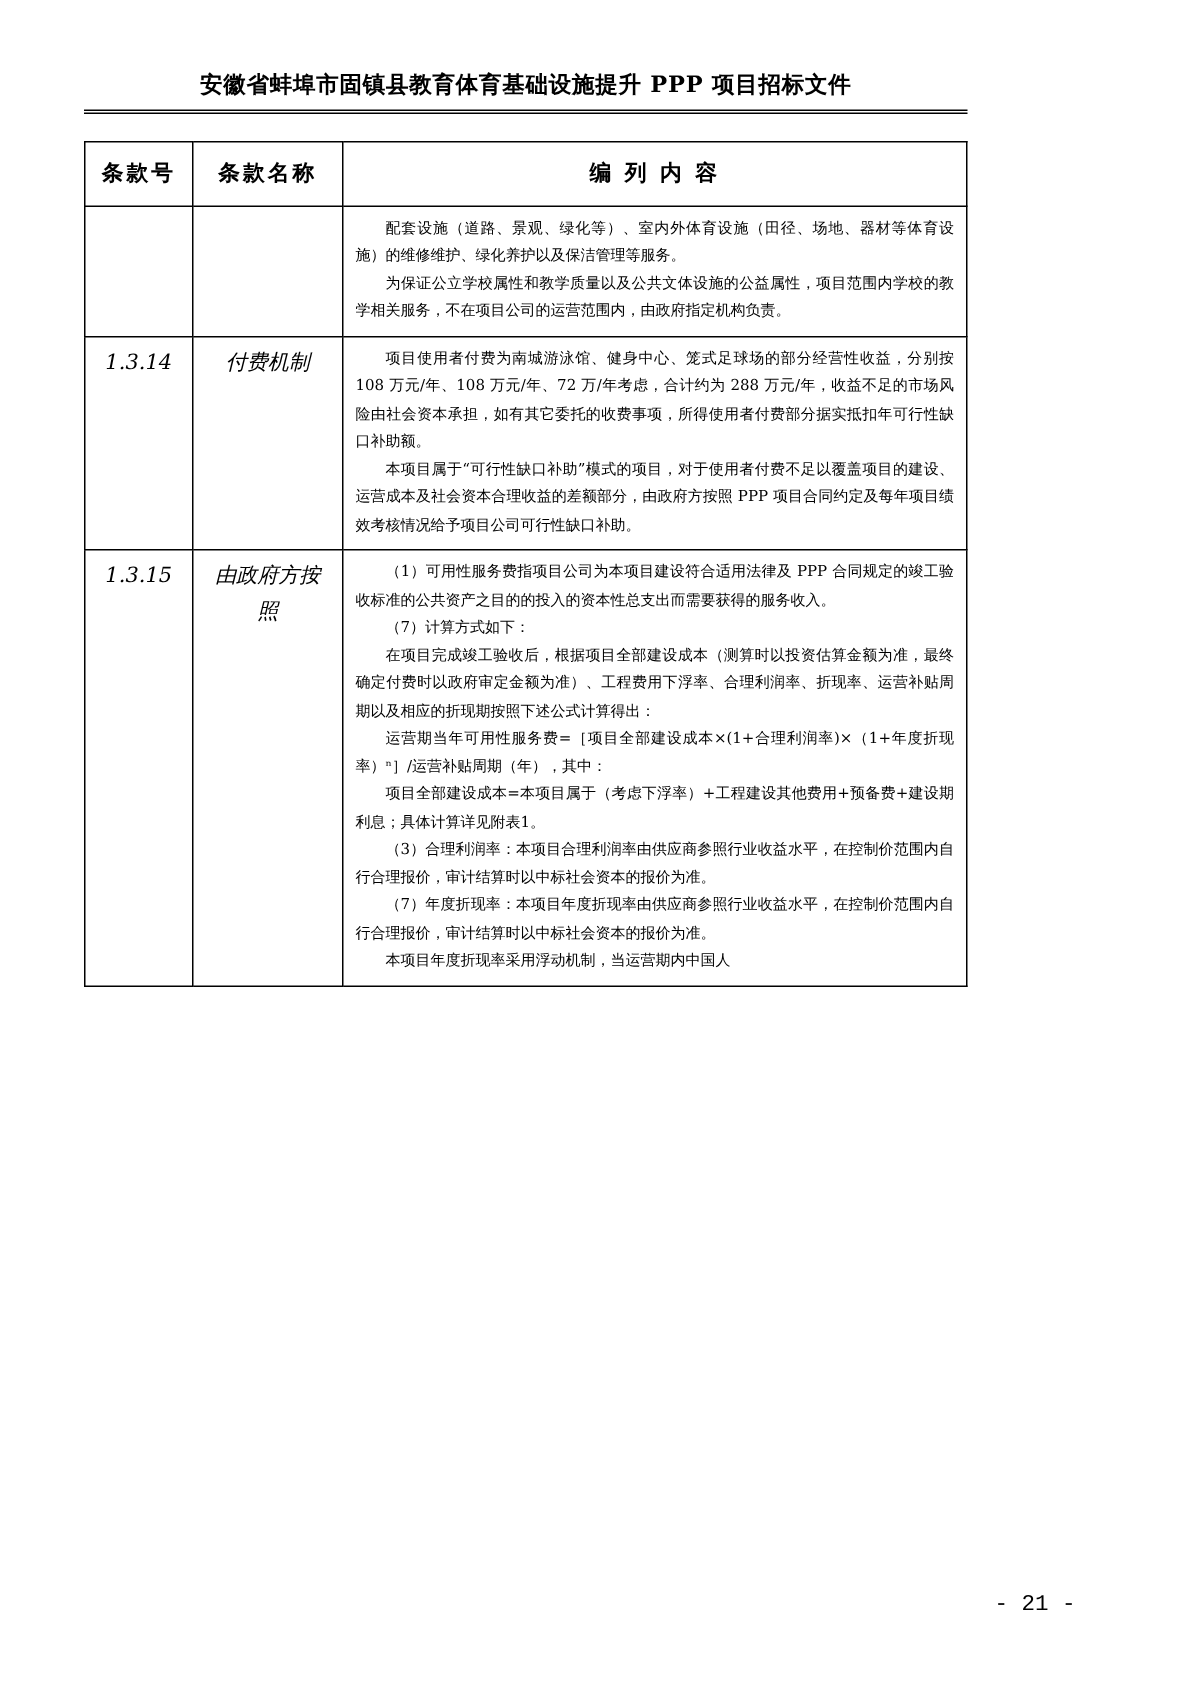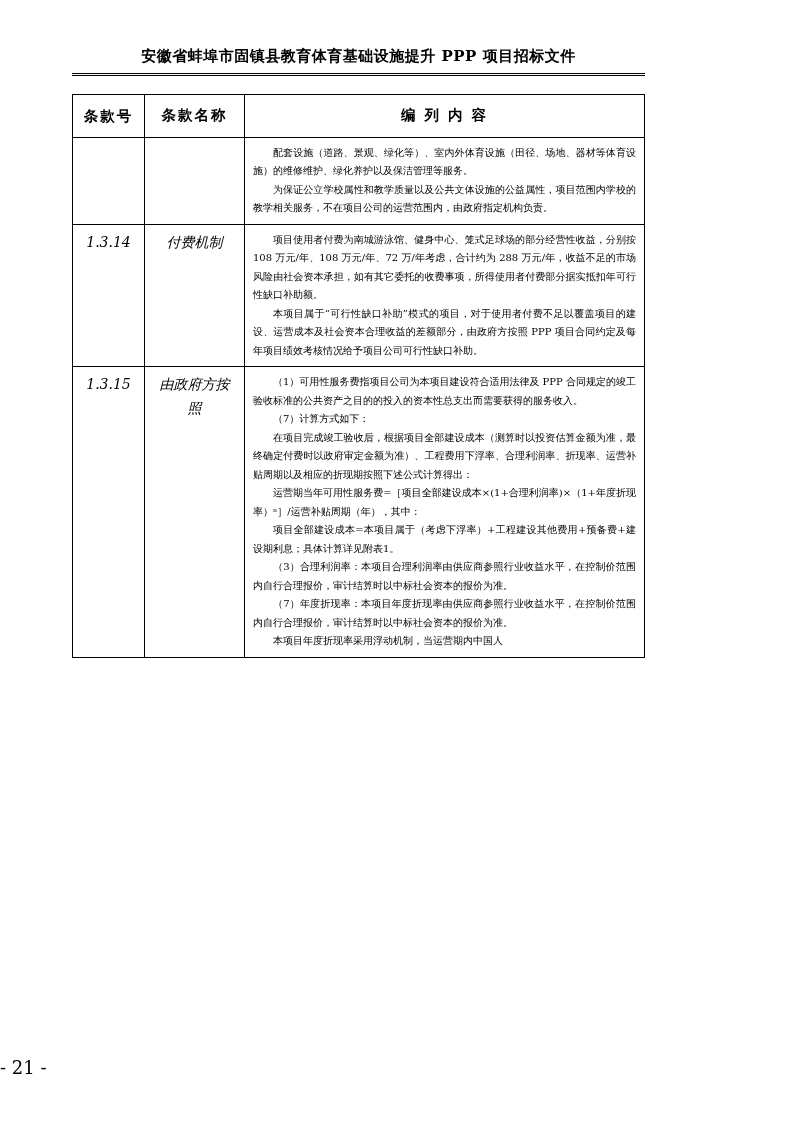--- a/index.html
+++ b/index.html
@@ -11,21 +11,21 @@
     height: 1122px;
     background: #ffffff;
     font-family: "DejaVu Serif", "Liberation Serif", serif;
     color: #000000;
   }
   .page {
     position: relative;
     width: 717px;
     height: 1122px;
     box-sizing: border-box;
-    padding: 46px 72px 0 72px;
+    padding: 46px 72px 0 56px;
   }
   .doc-header {
     text-align: center;
     font-size: 15px;
     font-weight: bold;
     letter-spacing: 0.5px;
     padding-bottom: 6px;
     line-height: 1.4;
   }
   .header-rule {
@@ -70,22 +70,23 @@
   }
   td.content p {
     margin: 0;
     text-indent: 2em;
   }
   .page-number {
     position: absolute;
     left: 0;
     right: 0;
     bottom: 44px;
-    text-align: left;
-    font-size: 18px;
+    text-align: right;
+    font-size: 15px;
+    font-family: Liberation Mono, monospace;
   }
   .hdr-th-1 { letter-spacing: 0; line-height: 1.5; }
 </style>
 </head>
 <body>
 
 <div class="page">
 
   <div class="doc-header">安徽省蚌埠市固镇县教育体育基础设施提升 PPP 项目招标文件</div>
   <div class="header-rule"></div>

